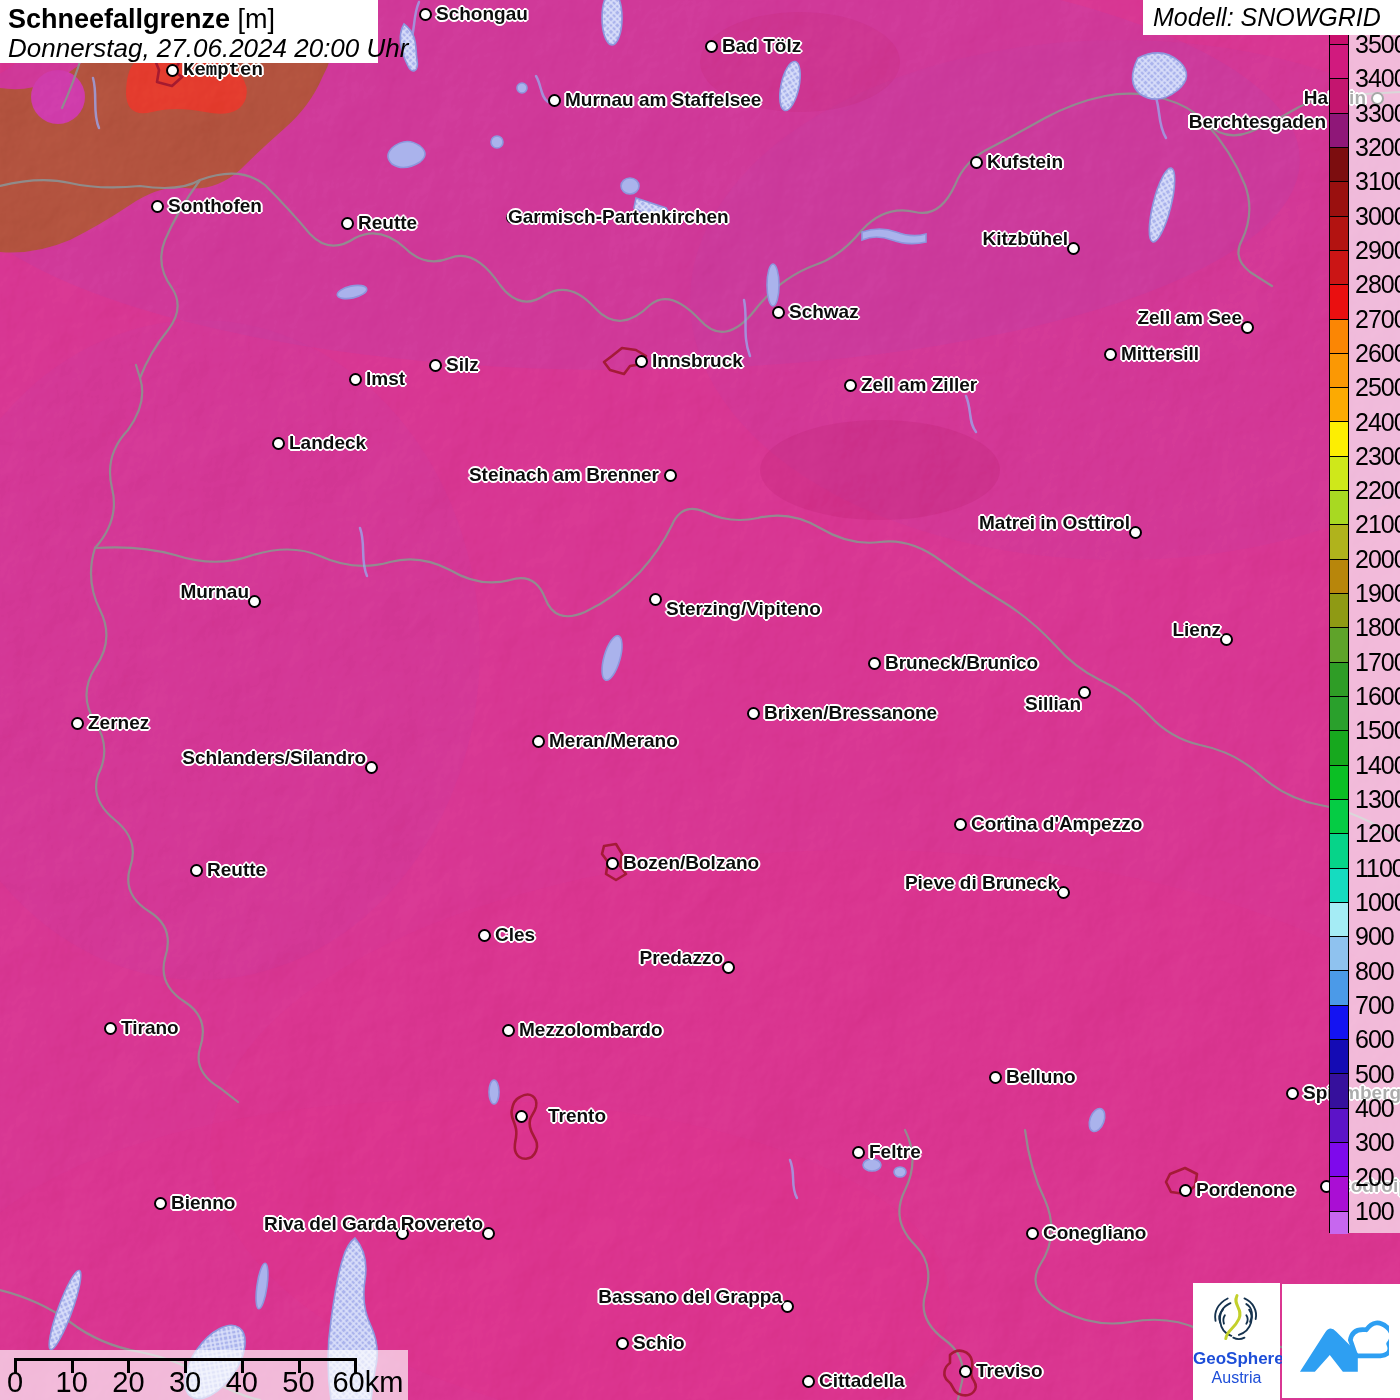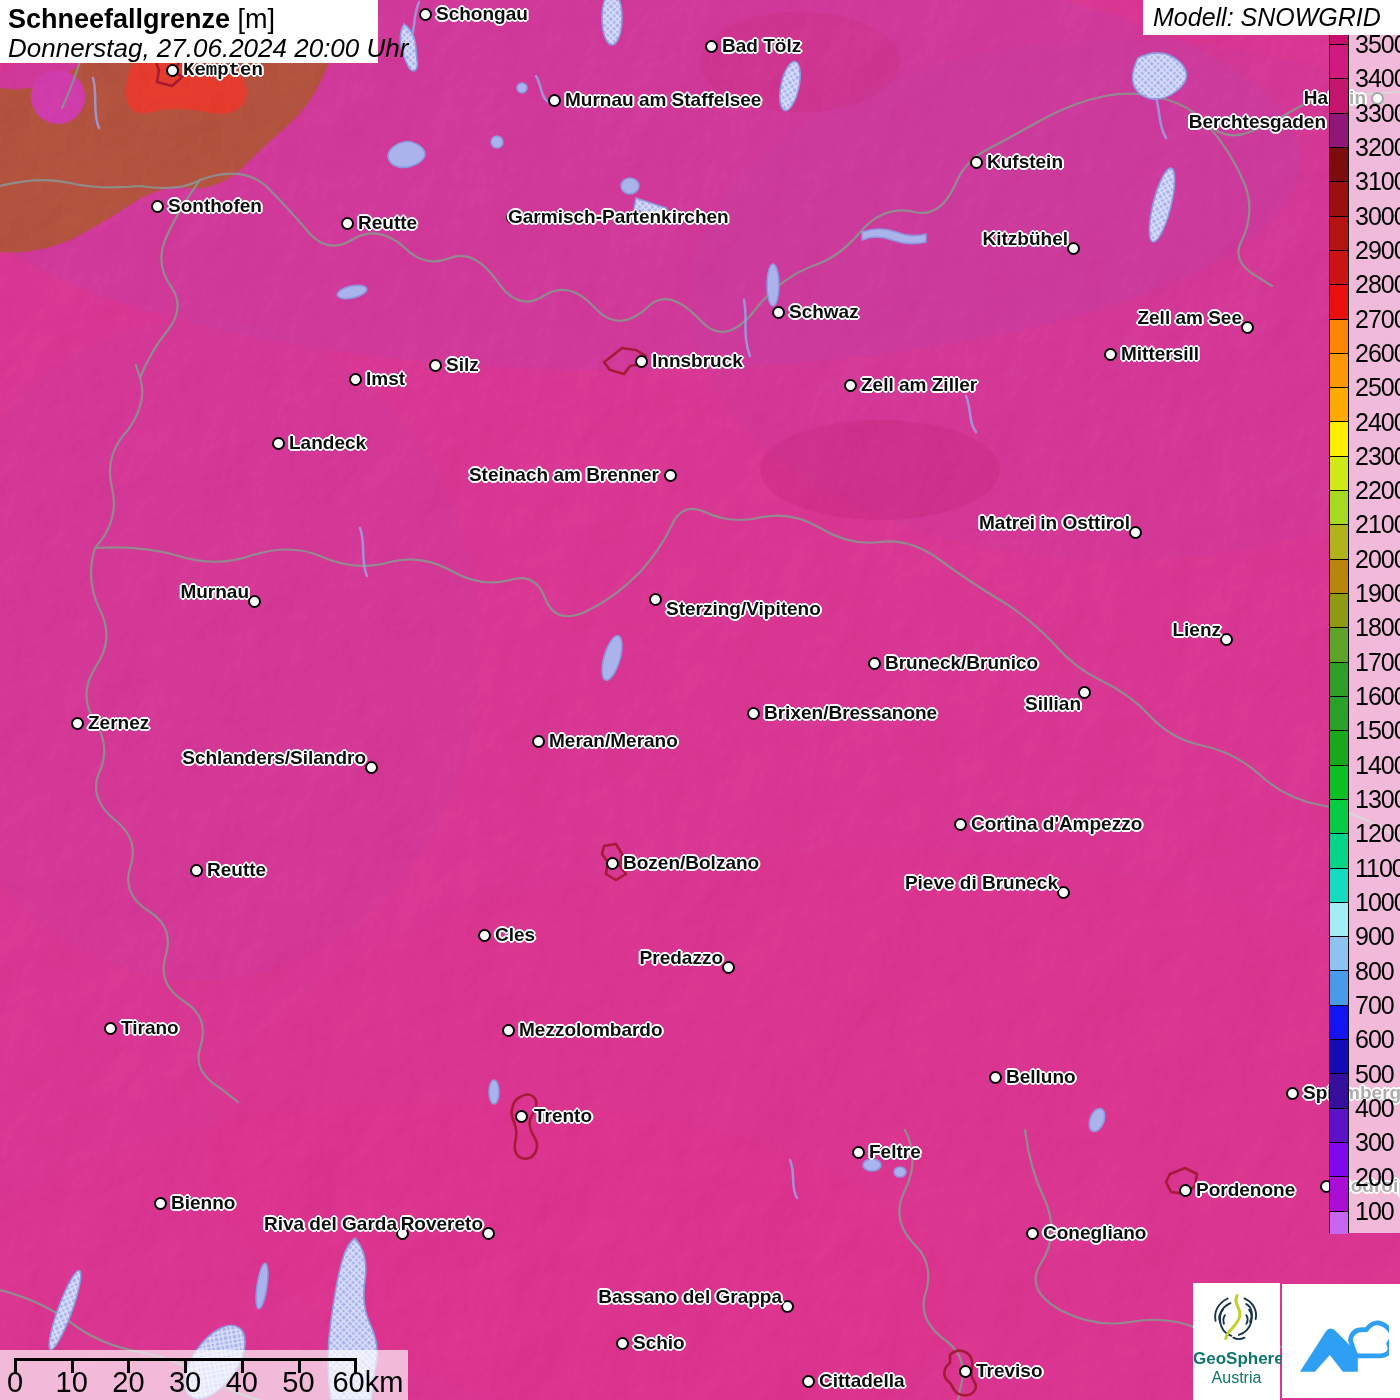--- a/index.html
+++ b/index.html
@@ -31,21 +31,21 @@
   .cblab{position:absolute;left:6px;transform:translateY(-50%);font-size:25px;color:#000;
          letter-spacing:-1px;white-space:nowrap;}
   
   .scalebar{position:absolute;left:0;top:1350px;width:408px;height:50px;
             background:rgba(255,255,255,0.66);z-index:8;}
   .sbline{position:absolute;left:14px;top:8px;width:343px;height:3px;background:#000;}
   .sbtick{position:absolute;top:8px;width:3px;height:15px;background:#000;transform:translateX(-1px);}
   .sblab{position:absolute;top:16px;font-size:29px;color:#000;transform:translateX(-50%);white-space:nowrap;}
   
   .geo-box{position:absolute;left:1193px;top:1283px;width:87px;height:117px;background:#fff;z-index:10;
-           text-align:center;color:#0f766e;}
+           text-align:center;color:#1d4ed8;}
   .geo-box .l1{font-size:17px;font-weight:700;margin-top:-2px;}
   .geo-box .l2{font-size:16px;}
   .blue-box{position:absolute;left:1282px;top:1284px;width:118px;height:114px;background:#fff;z-index:10;
             display:flex;align-items:center;justify-content:center;}
 </style>
 </head>
 <body>
 
 <div class="stage">
 
@@ -215,21 +215,21 @@
       <div class="clabel" style="left: 723px; top: 958px; transform: translate(-100%, -50%);">Predazzo</div>
       <div class="dot" style="left: 103.5px; top: 1021.5px;"></div>
       <div class="clabel" style="left: 121px; top: 1028px; transform: translateY(-50%);">Tirano</div>
       <div class="dot" style="left: 501.5px; top: 1023.5px;"></div>
       <div class="clabel" style="left: 519px; top: 1030px; transform: translateY(-50%);">Mezzolombardo</div>
       <div class="dot" style="left: 988.5px; top: 1070.5px;"></div>
       <div class="clabel" style="left: 1006px; top: 1077px; transform: translateY(-50%);">Belluno</div>
       <div class="dot" style="left: 1285.5px; top: 1086.5px;"></div>
       <div class="clabel" style="left: 1303px; top: 1093px; transform: translateY(-50%);">Spilimbergo</div>
       <div class="dot" style="left: 514.5px; top: 1109.5px;"></div>
-      <div class="clabel" style="left: 534px; top: 1116px; transform: translateY(-50%);">Trento</div>
+      <div class="clabel" style="left: 548px; top: 1116px; transform: translateY(-50%);">Trento</div>
       <div class="dot" style="left: 851.5px; top: 1145.5px;"></div>
       <div class="clabel" style="left: 869px; top: 1152px; transform: translateY(-50%);">Feltre</div>
       <div class="dot" style="left: 153.5px; top: 1196.5px;"></div>
       <div class="clabel" style="left: 171px; top: 1203px; transform: translateY(-50%);">Bienno</div>
       <div class="dot" style="left: 1178.5px; top: 1183.5px;"></div>
       <div class="clabel" style="left: 1196px; top: 1190px; transform: translateY(-50%);">Pordenone</div>
       <div class="dot" style="left: 1319.5px; top: 1179.5px;"></div>
       <div class="clabel" style="left: 1337px; top: 1186px; transform: translateY(-50%);">Codroipo</div>
       <div class="dot" style="left: 395.5px; top: 1226.5px;"></div>
       <div class="clabel" style="left: 397px; top: 1224px; transform: translate(-100%, -50%);">Riva del Garda</div>

